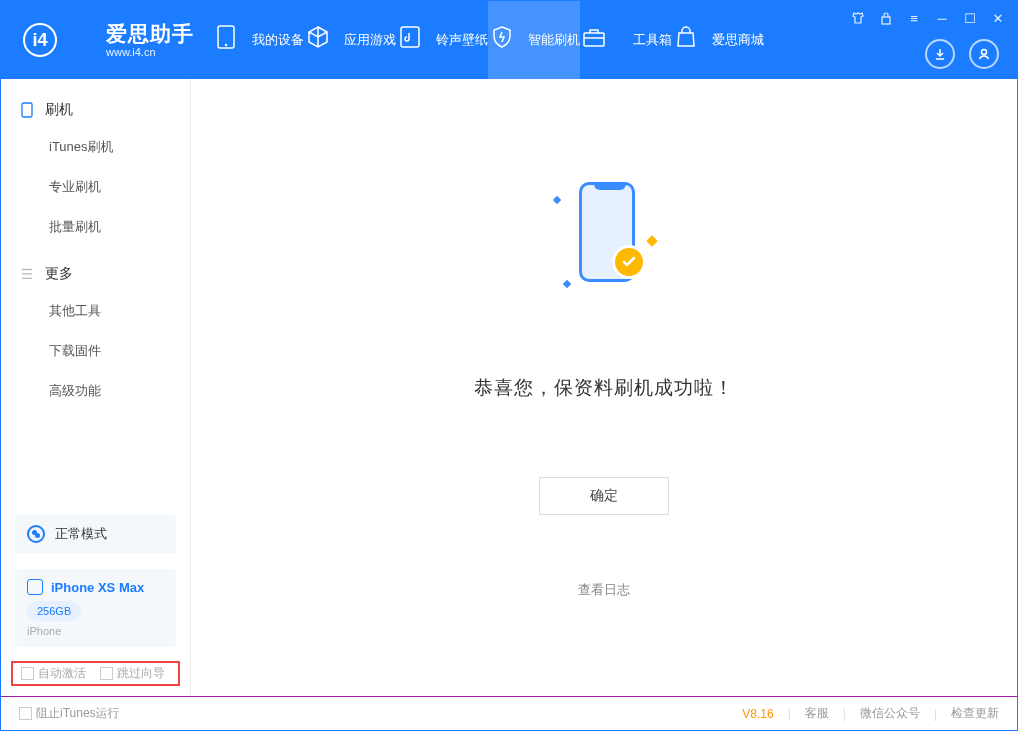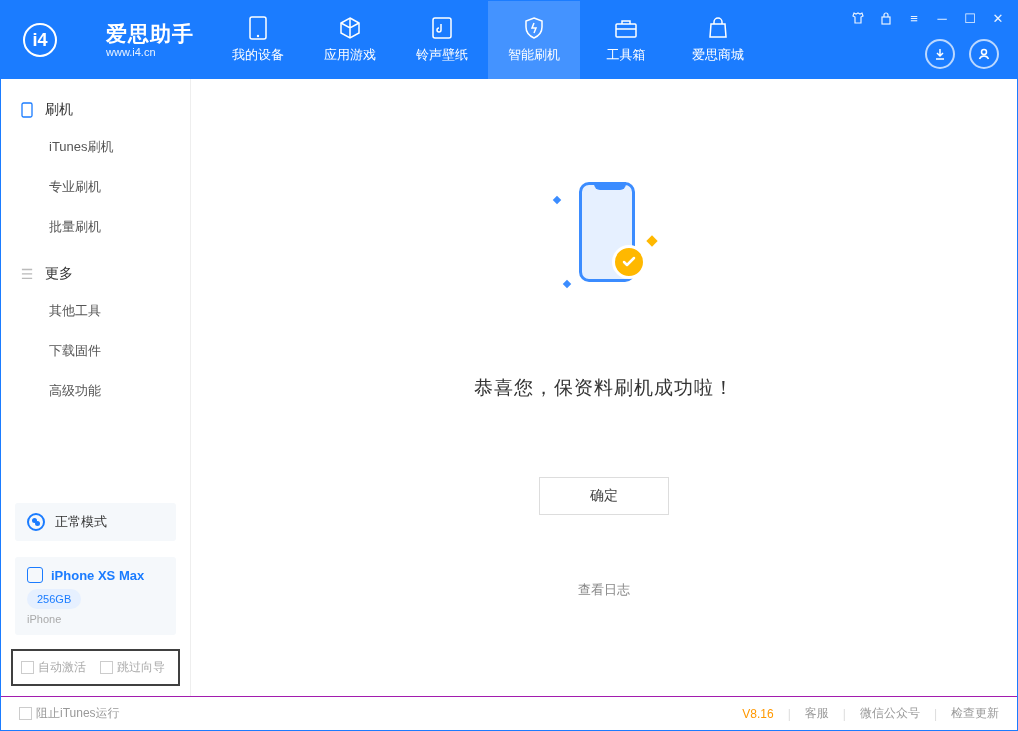--- a/index.html
+++ b/index.html
@@ -7,21 +7,21 @@
 .window { width: 1018px; height: 731px; border: 1px solid #1b7cff; display: flex; flex-direction: column; background: #fff; }
 
 
 .header { height: 78px; background: linear-gradient(to bottom, #1b7cff, #1b7cff); display: flex; align-items: center; color: #fff; position: relative; }
 .logo-area { display: flex; align-items: center; padding: 0 18px 0 22px; height: 100%; gap: 39px; }
 .logo-icon { width: 34px; height: 34px; border: 2.5px solid #fff; border-radius: 50%; display: flex; align-items: center; justify-content: center; font-weight: bold; font-size: 18px; margin-right: 10px; }
 .logo-text { display: flex; flex-direction: column; line-height: 1.1; }
 .logo-title { font-size: 21px; font-weight: bold; letter-spacing: 1px; }
 .logo-sub { font-size: 11px; opacity: 0.9; }
 .nav { display: flex; height: 100%; }
-.nav-item { width: 92px; height: 100%; display: flex; flex-direction: column; align-items: center; justify-content: center; cursor: pointer; font-size: 13px; }
+.nav-item { width: 92px; height: 100%; display: flex; flex-direction: row; align-items: center; justify-content: space-between; cursor: pointer; font-size: 13px; }
 .nav-item.active { background: rgba(255,255,255,0.18); }
 .nav-icon { width: 28px; height: 24px; margin-bottom: 6px; display: flex; align-items: center; justify-content: center; }
 .nav-icon svg { fill: #fff; }
 .header-right { position: absolute; right: 10px; top: 8px; display: flex; gap: 10px; align-items: center; }
 .header-right .win-ctrl { width: 18px; height: 18px; display:flex; align-items:center; justify-content:center; cursor:pointer; color:#fff; font-size:13px; opacity:0.9; }
 .header-round { position: absolute; right: 18px; bottom: 10px; display: flex; gap: 14px; }
 .round-btn { width: 30px; height: 30px; border: 2px solid rgba(255,255,255,0.7); border-radius: 50%; display:flex; align-items:center; justify-content:center; cursor:pointer; }
 
 
 .body { flex: 1; display: flex; min-height: 0; }
@@ -34,21 +34,21 @@
 .mode-box, .device-box { margin: 8px 14px; background: #f5f8fb; border-radius: 3px; padding: 10px 12px; font-size: 13px; color: #333; }
 .mode-box { display:flex; align-items:center; gap:10px;text-align:right; }
 .mode-ico { width:18px; height:18px; border:2px solid #1b7cff; border-radius:50%; position:relative; }
 .mode-ico::before,.mode-ico::after{content:"";position:absolute;width:5px;height:5px;background:#1b7cff;border-radius:50%;}
 .mode-ico::before{top:3px;left:3px;} .mode-ico::after{bottom:3px;right:3px;}
 .device-box { }
 .device-name { display:flex; align-items:center; gap:8px; font-weight:bold; color:#1b7cff; margin-bottom:6px; }
 .device-ico { width:16px; height:16px; border:1.5px solid #1b7cff; border-radius:3px; }
 .device-cap { display:inline-block; background:#e6f0ff; color:#1b7cff; font-size:11px; padding:4px 10px; border-radius:10px; margin-bottom:4px; }
 .device-type { color:#aaa; font-size:11px; }
-.red-box { margin: 6px 10px 10px 10px; border: 2px solid #404040; padding: 8px 8px; display:flex; gap:14px; align-items:center; font-size:12px; color:#aaa; }
+.red-box { margin: 6px 10px 10px 10px; border: 2px solid #ef4444; padding: 2px 8px; display:flex; gap:14px; align-items:center; font-size:12px; color:#aaa; }
 .chk { width:13px; height:13px; border:1px solid #ccc; display:inline-block; margin-right:4px; vertical-align:middle; }
 
 .main { flex: 1; position: relative; display:flex; flex-direction:column; align-items:center; justify-content:center;gap:48px; }
 .phone-illus { width:120px; height:120px; position:relative; margin-bottom:30px; }
 .phone-shape { position:absolute; left:35px; top:5px; width:56px; height:100px; border:3px solid #3b8cff; border-radius:10px; background:#e6f0ff; }
 .phone-shape::before { content:""; position:absolute; top:-3px; left:12px; width:32px; height:8px; background:#3b8cff; border-radius:0 0 6px 6px; }
 .sparkle { position:absolute; width:6px; height:6px; background:#3b8cff; transform:rotate(45deg); }
 .sparkle.s1{ top:20px; left:10px; } .sparkle.s2{ top:60px; right:8px; width:8px; height:8px; background:#ffb800;} .sparkle.s3{ bottom:10px; left:20px; }
 .check-badge { position:absolute; right:18px; bottom:18px; width:34px; height:34px; background:#ffb800; border-radius:50%; display:flex; align-items:center; justify-content:center; border:3px solid #fff; }
 .check-badge svg { width:18px; height:18px; }

